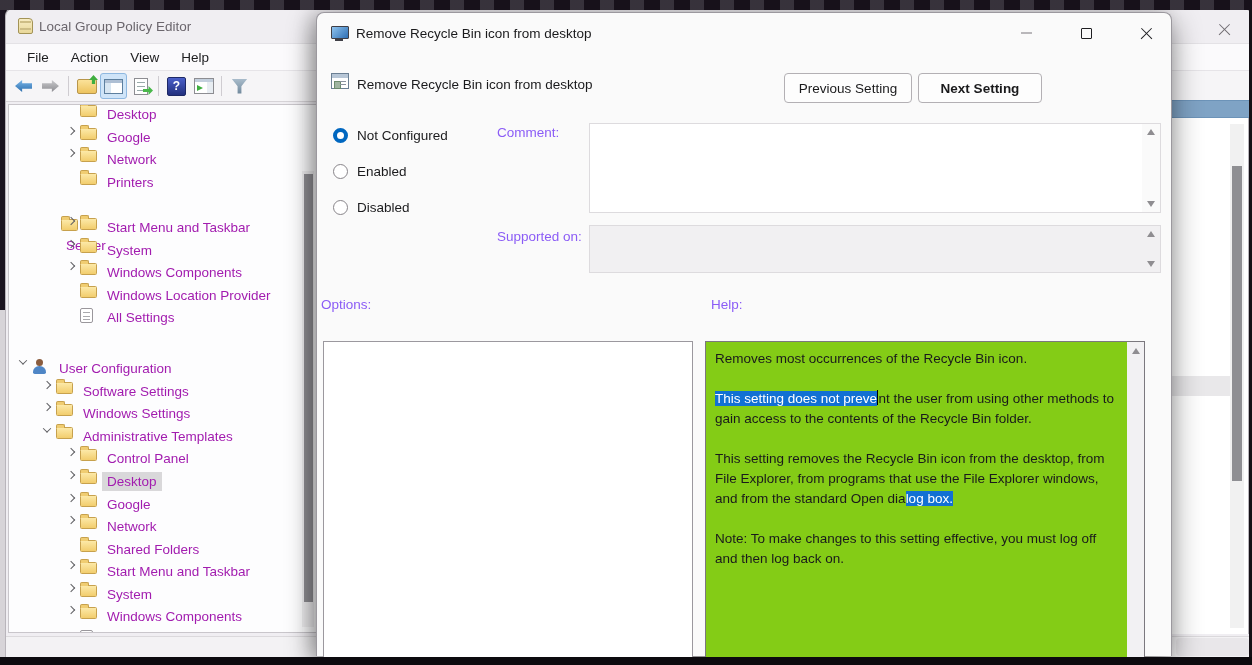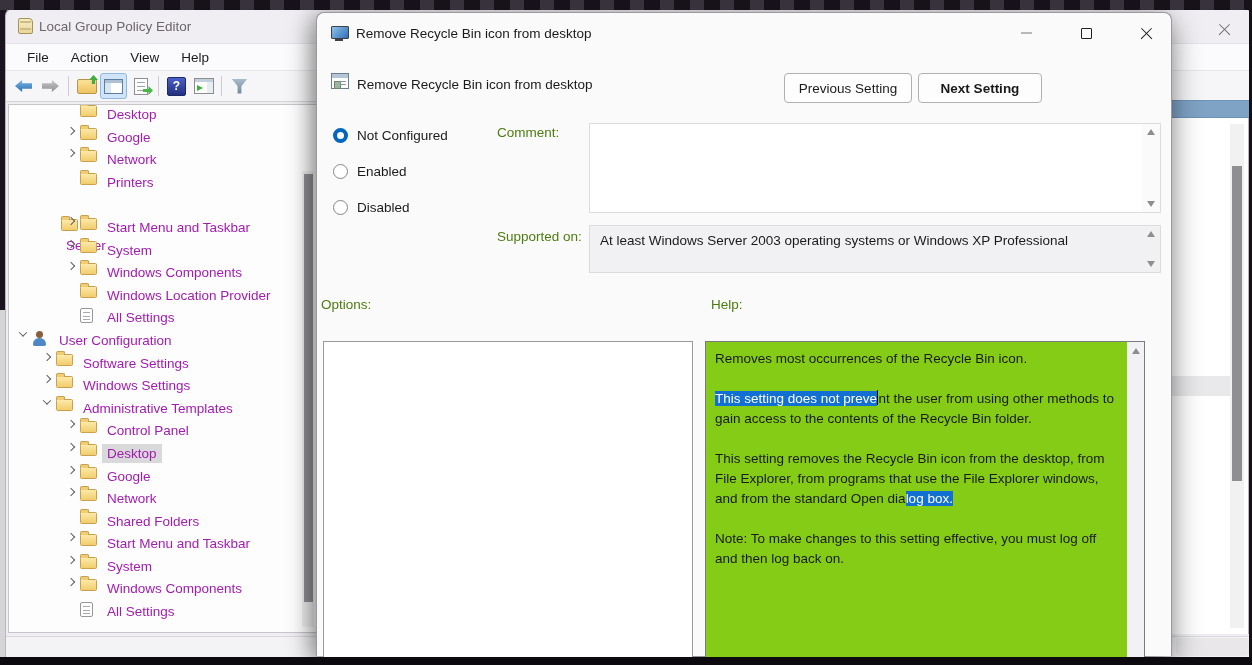--- a/index.html
+++ b/index.html
@@ -120,21 +120,21 @@
              font-size:13.5px; color:#1a1a1c; display:flex; align-items:center; justify-content:center;
              font-family:"Liberation Sans", sans-serif; }
   .btn-prev { left:467px; width:128px; }
   .btn-next { left:601px; width:124px;font-weight:bold; }
 
   .radio-row { position:absolute; left:16px; display:flex; align-items:center; gap:9px; font-size:13.5px; color:#1a1a1c; }
   .radio { width:15px; height:15px; border-radius:50%; background:#fff; }
   .radio.sel { border:4.5px solid #0067c0; }
   .radio.unsel { border:1.5px solid #88858a; }
 
-  .field-label { position:absolute; font-size:13.5px; color:#4d7c0f; }
+  .field-label { position:absolute; font-size:13.5px; color:#8b5cf6; }
   .comment-box { position:absolute; left:272px; top:110px; width:572px; height:90px; background:#fff; border:1px solid #dddbde; }
   .sb-col { position:absolute; right:0; top:0; bottom:0; width:18px; background:#fafafa; display:flex; flex-direction:column;
             justify-content:space-between; align-items:center; padding:5px 0; }
   .tri-up { width:0; height:0; border-left:4.5px solid transparent; border-right:4.5px solid transparent; border-bottom:6px solid #8f8d91; }
   .tri-down { width:0; height:0; border-left:4.5px solid transparent; border-right:4.5px solid transparent; border-top:6px solid #8f8d91; }
   .supported-box { position:absolute; left:272px; top:212px; width:572px; height:48px; background:#f1f0f2; border:1px solid #dddbde;
                    font-size:13.5px; color:#1a1a1c; padding:7px 26px 0 10px; }
   .supported-box .sb-col { background:transparent; }
 
   .options-box { position:absolute; left:6px; top:328px; width:370px; height:317px; background:#fff; border:1px solid #9b989e; }
@@ -261,21 +261,21 @@
             </span>
             <span class="tree-label">Windows Location Provider</span>
           </div>
           <div class="tree-row" style="padding-left: 52px;">
             <span class="chev-slot"></span>
             <span class="tree-ico">
               <span class="listicon"></span>
             </span>
             <span class="tree-label">All Settings</span>
           </div>
-          <div class="tree-row" style="padding-left: 4px;">
+          <div class="tree-row" style="padding-left: 4px; margin-top: 28px;">
             <span class="chev-slot">
               <span class="chev down"></span>
             </span>
             <span class="tree-ico">
               <span class="usericon"></span>
             </span>
             <span class="tree-label">User Configuration</span>
           </div>
           <div class="tree-row" style="padding-left: 28px;">
             <span class="chev-slot">
@@ -439,21 +439,20 @@
     <div class="comment-box">
       <span></span>
       <div class="sb-col">
         <span class="tri-up"></span>
         <span class="tri-down"></span>
       </div>
     </div>
 
     <div class="field-label" style="left:180px; top:216px;">Supported on:</div>
     <div class="supported-box">
-      <span>At least Windows Server 2003 operating systems or Windows XP Professional</span>
       <div class="sb-col">
         <span class="tri-up"></span>
         <span class="tri-down"></span>
       </div>
     </div>
 
     <div class="field-label" style="left:4px; top:284px;">Options:</div>
     <div class="field-label" style="left:394px; top:284px;">Help:</div>
 
     <div class="options-box"></div>

